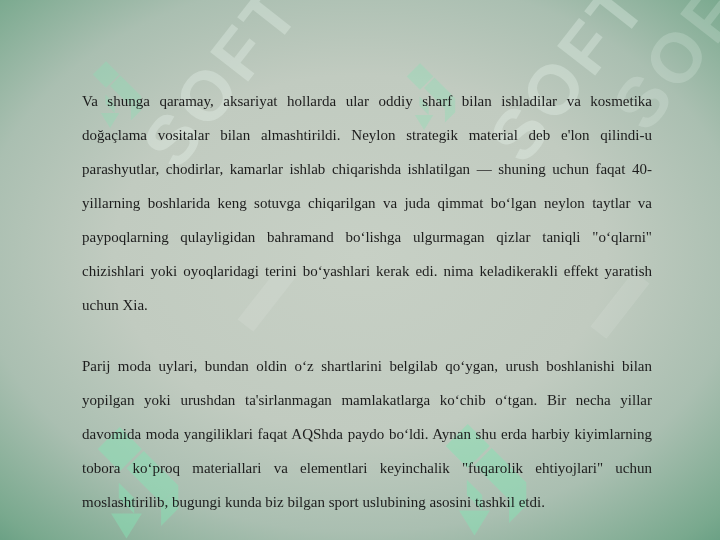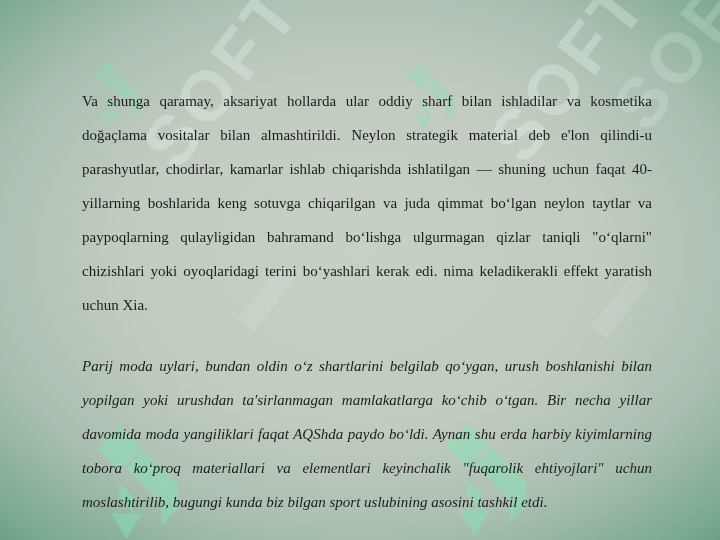--- a/index.html
+++ b/index.html
@@ -49,21 +49,21 @@
     position: absolute;
     left: 82px;
     top: 84px;
     width: 570px;
     color: #1d1d1d;
     font-size: 15px;
     line-height: 34px;
     text-align: justify;
   }
   .text-block p { margin: 0; }
-  .text-block p + p { margin-top: 27px; font-style: italic; }
+  .text-block p + p { margin-top: 27px; }
 </style>
 </head>
 <body>
 
 <div class="slide">
 
   <div class="wm-layer">
 
     <div class="wm-text" style="left:158px; top:118px; opacity:0.30">SOFT</div>
 

